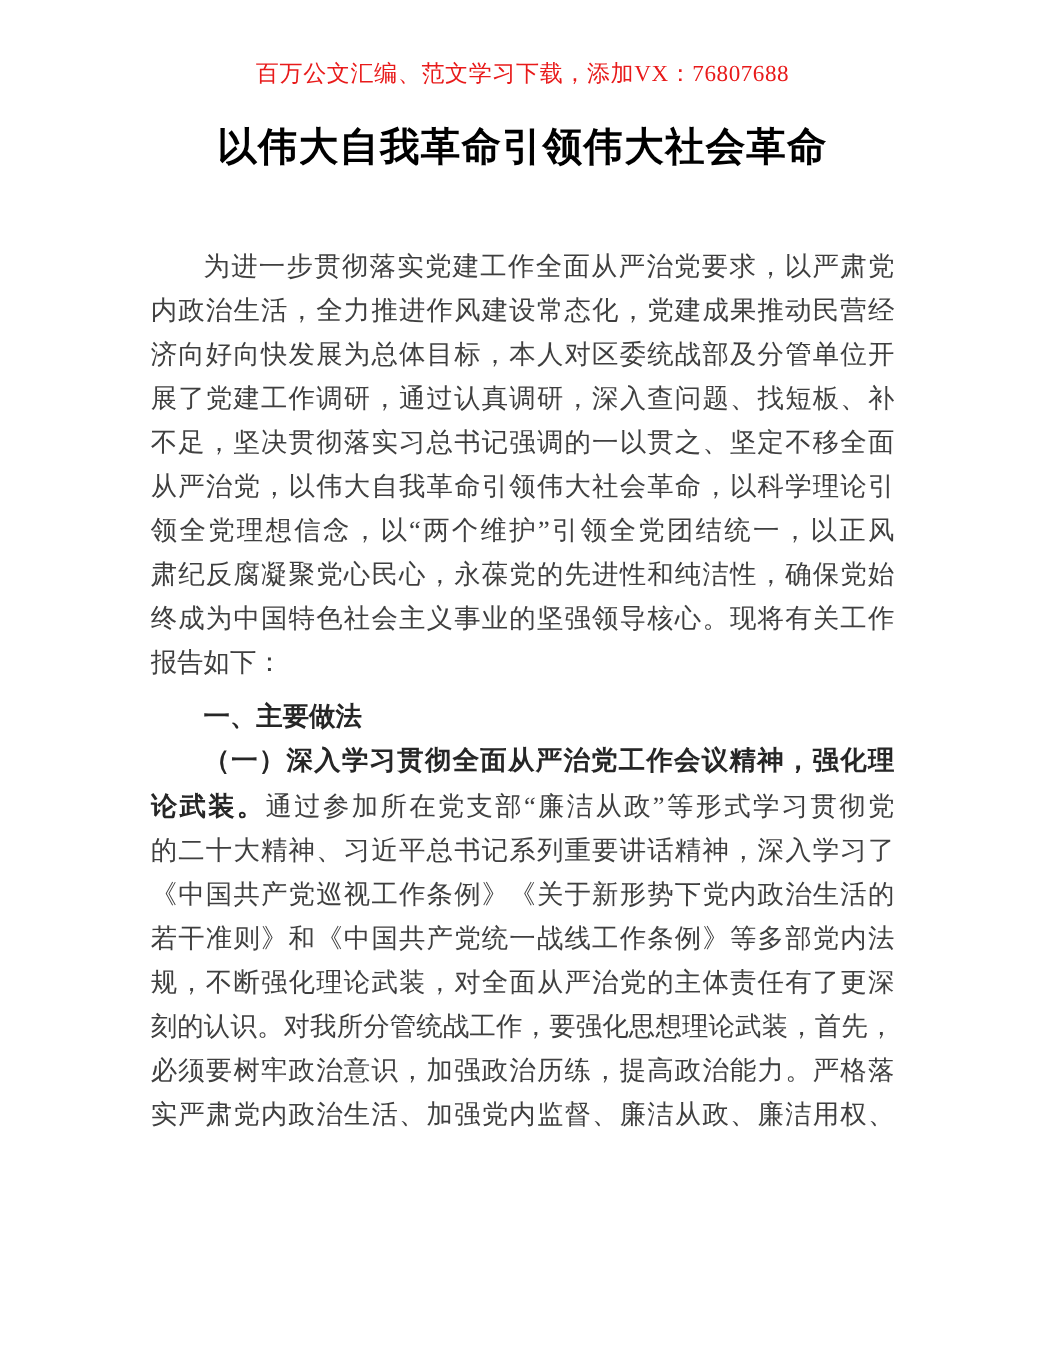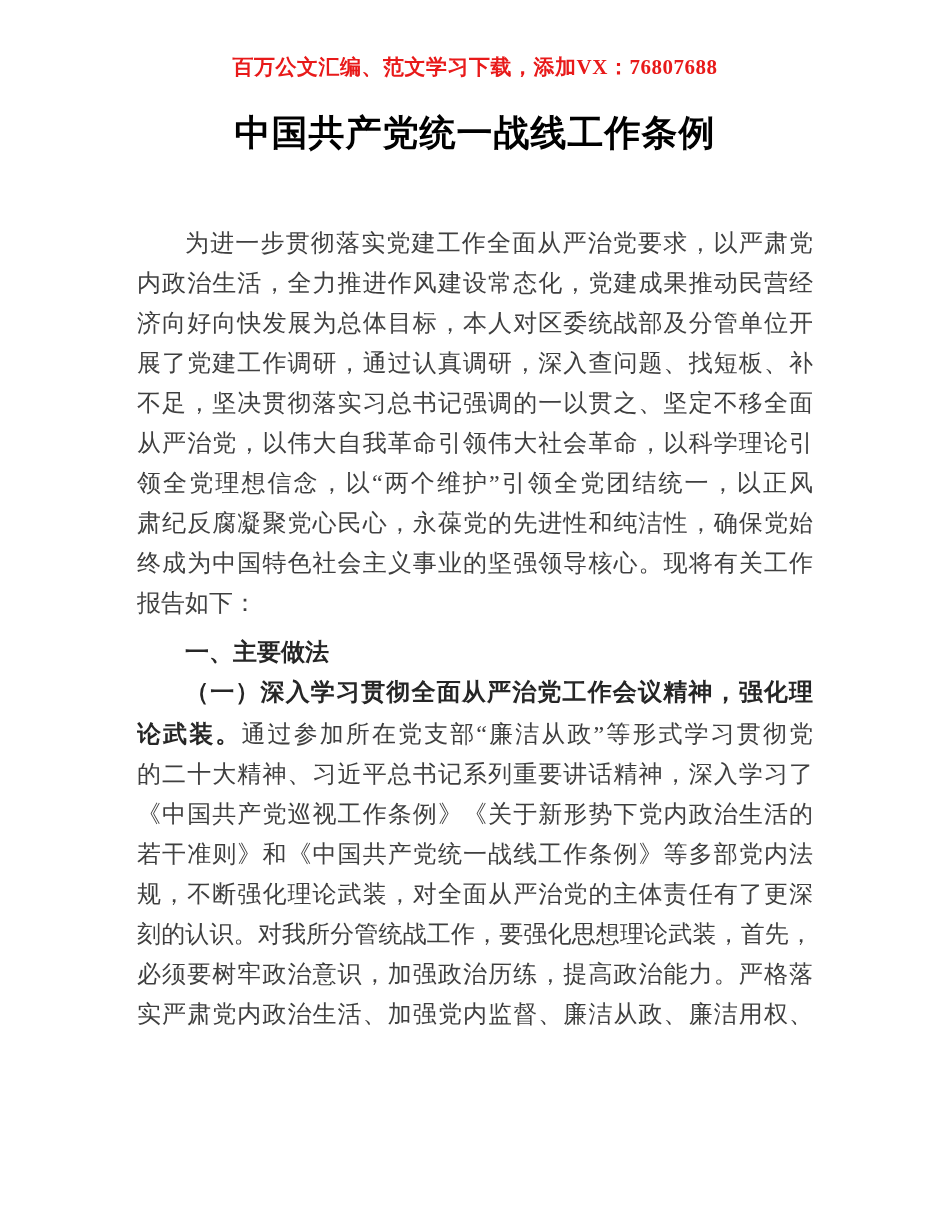--- a/index.html
+++ b/index.html
@@ -22,21 +22,21 @@
     width: 950px;
     height: 1230px;
     background: var(--page-bg);
   }
   .notice {
     margin: 0;
     padding-top: 52px;
     text-align: center;
     font-size: 21px;
     line-height: 30px;
-    font-weight: bold;
+    font-weight: normal;
     color: var(--accent-red);
     letter-spacing: 0.5px;
   }
   .doc-title {
     margin: 0;
     margin-top: 26px;
     text-align: center;
     font-size: 36px;
     line-height: 50px;
     font-weight: bold;
@@ -66,21 +66,21 @@
     font-weight: bold;
     color: var(--bold-color);
   }
 </style>
 </head>
 <body>
 
 <div class="page">
   <div class="notice">百万公文汇编、范文学习下载，添加VX：76807688</div>
 
-  <h1 class="doc-title">中国共产党统一战线工作条例</h1>
+  <h1 class="doc-title">以伟大自我革命引领伟大社会革命</h1>
 
   <div class="doc-body">
       <div class="line fill indent"><span>为进一步贯彻落实党建工作全面从严治党要求，以严肃党</span></div>
       <div class="line fill"><span>内政治生活，全力推进作风建设常态化，党建成果推动民营经</span></div>
       <div class="line fill"><span>济向好向快发展为总体目标，本人对区委统战部及分管单位开</span></div>
       <div class="line fill"><span>展了党建工作调研，通过认真调研，深入查问题、找短板、补</span></div>
       <div class="line fill"><span>不足，坚决贯彻落实习总书记强调的一以贯之、坚定不移全面</span></div>
       <div class="line fill"><span>从严治党，以伟大自我革命引领伟大社会革命，以科学理论引</span></div>
       <div class="line fill"><span>领全党理想信念，以“两个维护”引领全党团结统一，以正风</span></div>
       <div class="line fill"><span>肃纪反腐凝聚党心民心，永葆党的先进性和纯洁性，确保党始</span></div>

